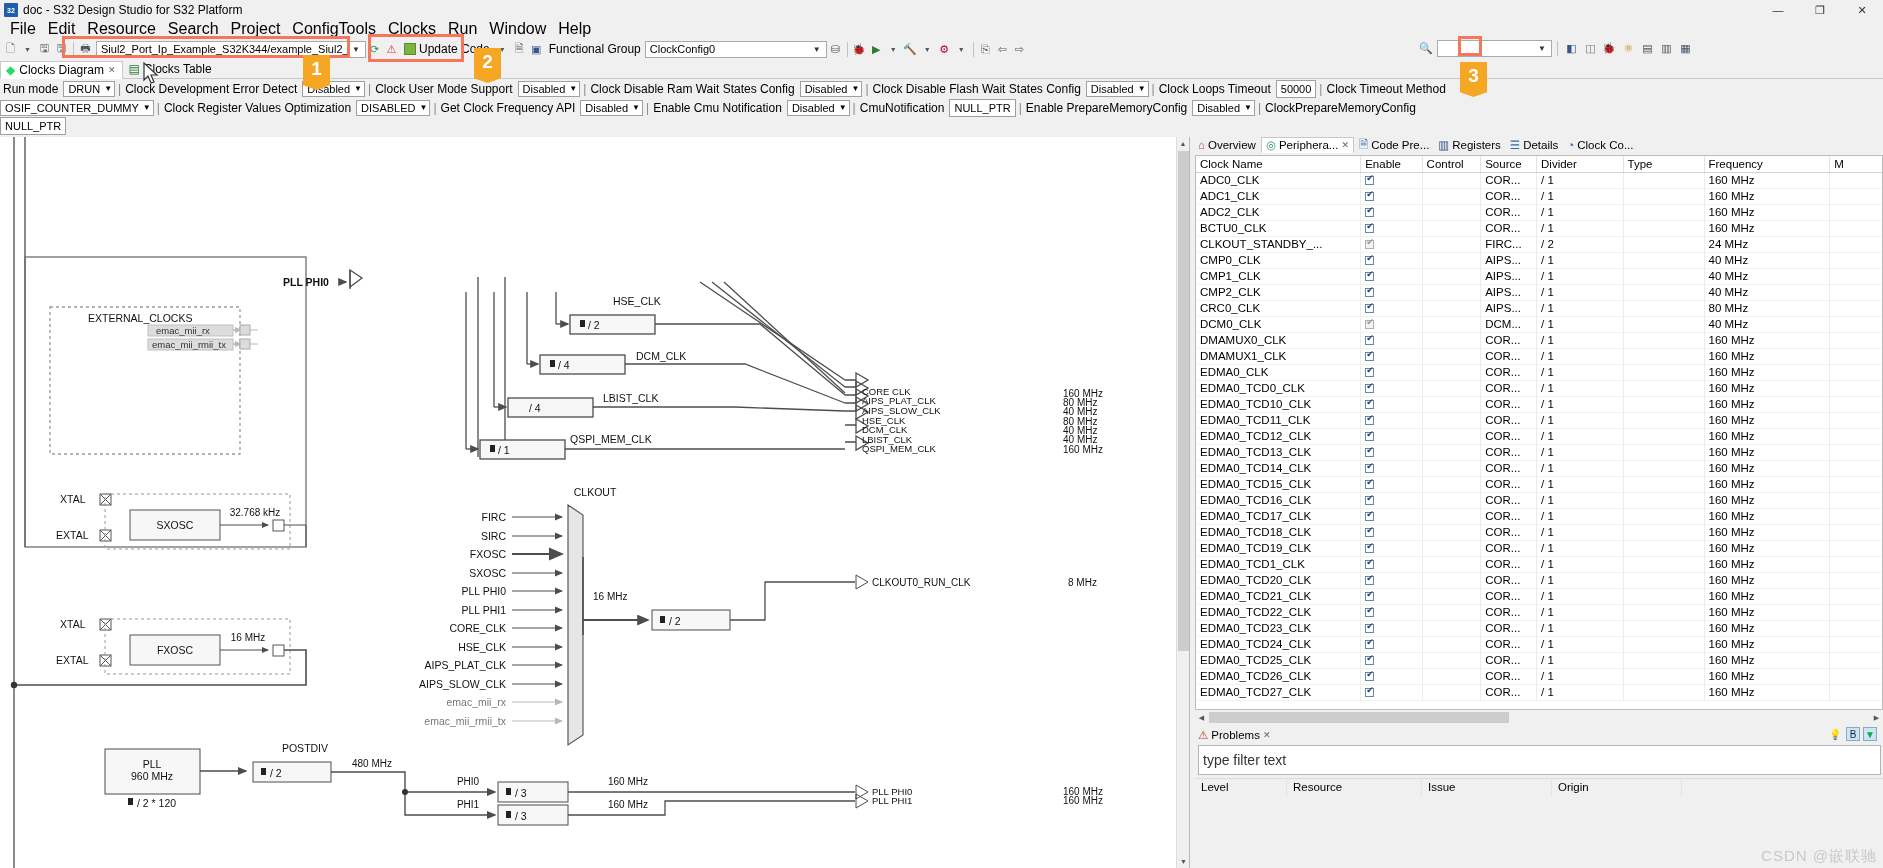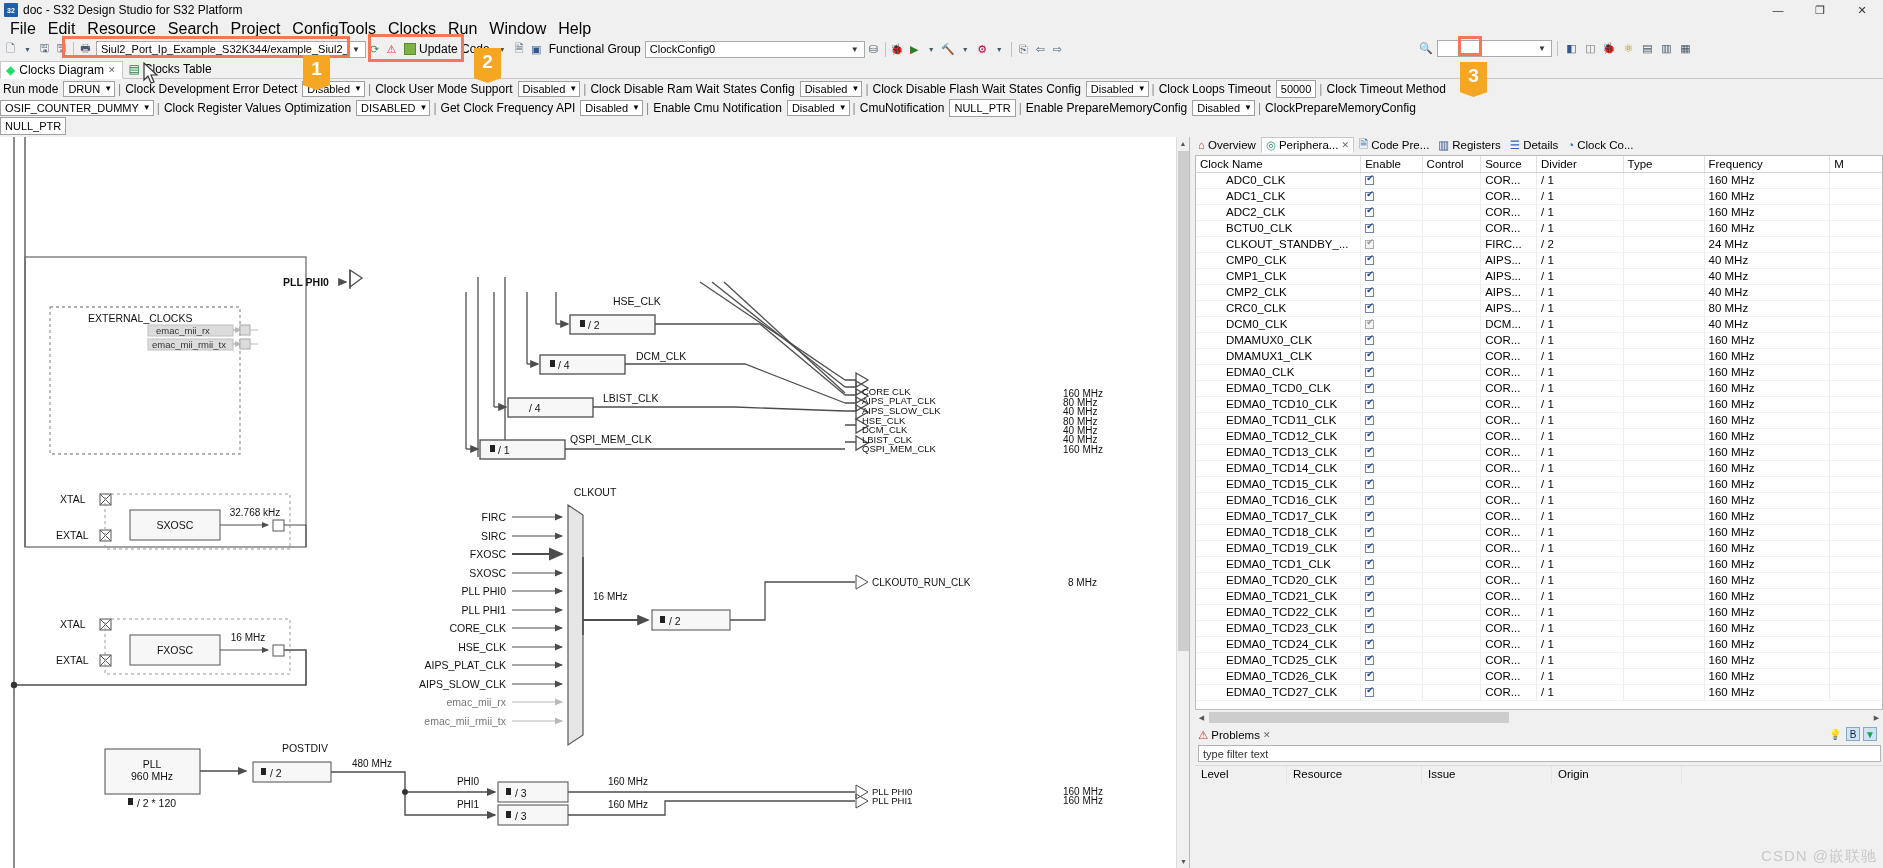--- a/index.html
+++ b/index.html
@@ -63,36 +63,36 @@
   #rtabs { height:16px; display:flex; align-items:center; gap:1px; padding-left:3px; }
   .rtab { display:flex; align-items:center; gap:3px; font-size:11.5px; padding:0 4px; height:16px;}
   .rtab.active { background:#fff; border:1px solid #c8c8c8; border-bottom-color:#fff;}
   #tablewrap { position:absolute; left:4px; top:18px; right:0px; height:555px; background:#fff; border:1px solid #bcbcbc; overflow:hidden;}
   table.clk { border-collapse:collapse; width:690px; font-size:11.5px; table-layout:fixed;}
   table.clk th {
     font-weight:normal; text-align:left; padding:1px 4px; height:16px;
     border-right:1px solid #e2e2e2; border-bottom:1px solid #d4d4d4; background:#fff;
   }
   table.clk td { padding:0px 4px; height:16px; border-right:1px solid #ededed; border-bottom:1px solid #f2f2f2; white-space:nowrap; overflow:hidden;}
-  table.clk td.name { padding-left:30px;margin-top:8px; }
+  table.clk td.name { padding-left:4px;margin-top:8px; }
   .cbx { display:inline-block; width:9px;height:9px;border:1px solid #6b86a8; background:#fff; position:relative; vertical-align:-1px;}
   .cbx:after{content:"✔"; position:absolute; left:0px; top:-4px; font-size:9px; color:#27457a;}
   .cbx.dim { border-color:#b0b0b0; background:#f3f3f3;}
   .cbx.dim:after { color:#9a9a9a; }
   
   #tblhbar { position:absolute; left:4px; top:574px; right:0; height:13px; background:#f0f0f0;}
   #tblhbar .lf,#tblhbar .rt{ width:13px;height:13px;display:flex;align-items:center;justify-content:center;font-size:7px;color:#555;}
   #tblhbar .thumb{ position:absolute; left:14px; top:1px; width:300px; height:11px; background:#cdcdcd;}
   
   #problems { position:absolute; left:4px; top:589px; right:0; bottom:0; background:#f0f0f0;}
   #probTabRow { height:17px; display:flex; align-items:center; gap:4px; padding-left:3px; position:relative;}
   #probTabRow .ptab { display:flex; align-items:center; gap:3px; font-size:11.5px;}
   #probIcons { position:absolute; right:6px; top:1px; display:flex; gap:3px; align-items:center;}
   #probIcons div { width:14px;height:14px;display:flex;align-items:center;justify-content:center;font-size:10px;}
-  #probFilter { margin:2px 2px 0 3px; height:17px; background:#fff; border:1px solid #b4b4b4; display:flex; align-items:center; padding:0 4px; color:#333; font-size:11px;}
+  #probFilter { margin:2px 2px 0 3px; height:30px; background:#fff; border:1px solid #b4b4b4; display:flex; align-items:center; padding:0 4px; color:#333; font-size:14px;}
   #probHead { display:flex; font-size:11.5px; margin-top:3px; border-top:1px solid #dcdcdc; }
   #probHead div { padding:2px 6px; border-right:1px solid #e4e4e4; height:18px;}
   
   .badge {
     position:absolute; background:#f5a623; color:#fff; font-weight:bold;
     display:flex; align-items:center; justify-content:center;
     font-family:"Liberation Sans", sans-serif;
   }
   .badge:after{
     content:""; position:absolute; bottom:-7px; left:0; width:100%; height:8px;
@@ -144,21 +144,21 @@
   <div class="flatbtn">
     <span style="display:inline-block;width:12px;height:12px;background:#7db343;border:1px solid #5c8a2e"></span>
     <span>Update Code</span>
   </div>
   <div class="tbicon" style="font-size:7px">▼</div>
   <div class="tbicon">🗎</div>
   <div class="tbicon" style="color:#34568b">▣</div>
   <div class="flatbtn">
     <span>Functional Group</span>
   </div>
-  <div class="combo" style="width:220px">
+  <div class="combo" style="width:182px">
     <span>ClockConfig0</span>
     <span class="arrow">▼</span>
   </div>
   <div class="tbicon">⛁</div>
   <div class="tbsep"></div>
   <div class="tbicon">🐞</div>
   <div class="tbicon" style="color:#2b7a2b">▶</div>
   <div class="tbicon" style="font-size:7px">▼</div>
   <div class="tbicon" style="color:#b58b00">🔨</div>
   <div class="tbicon" style="font-size:7px">▼</div>

